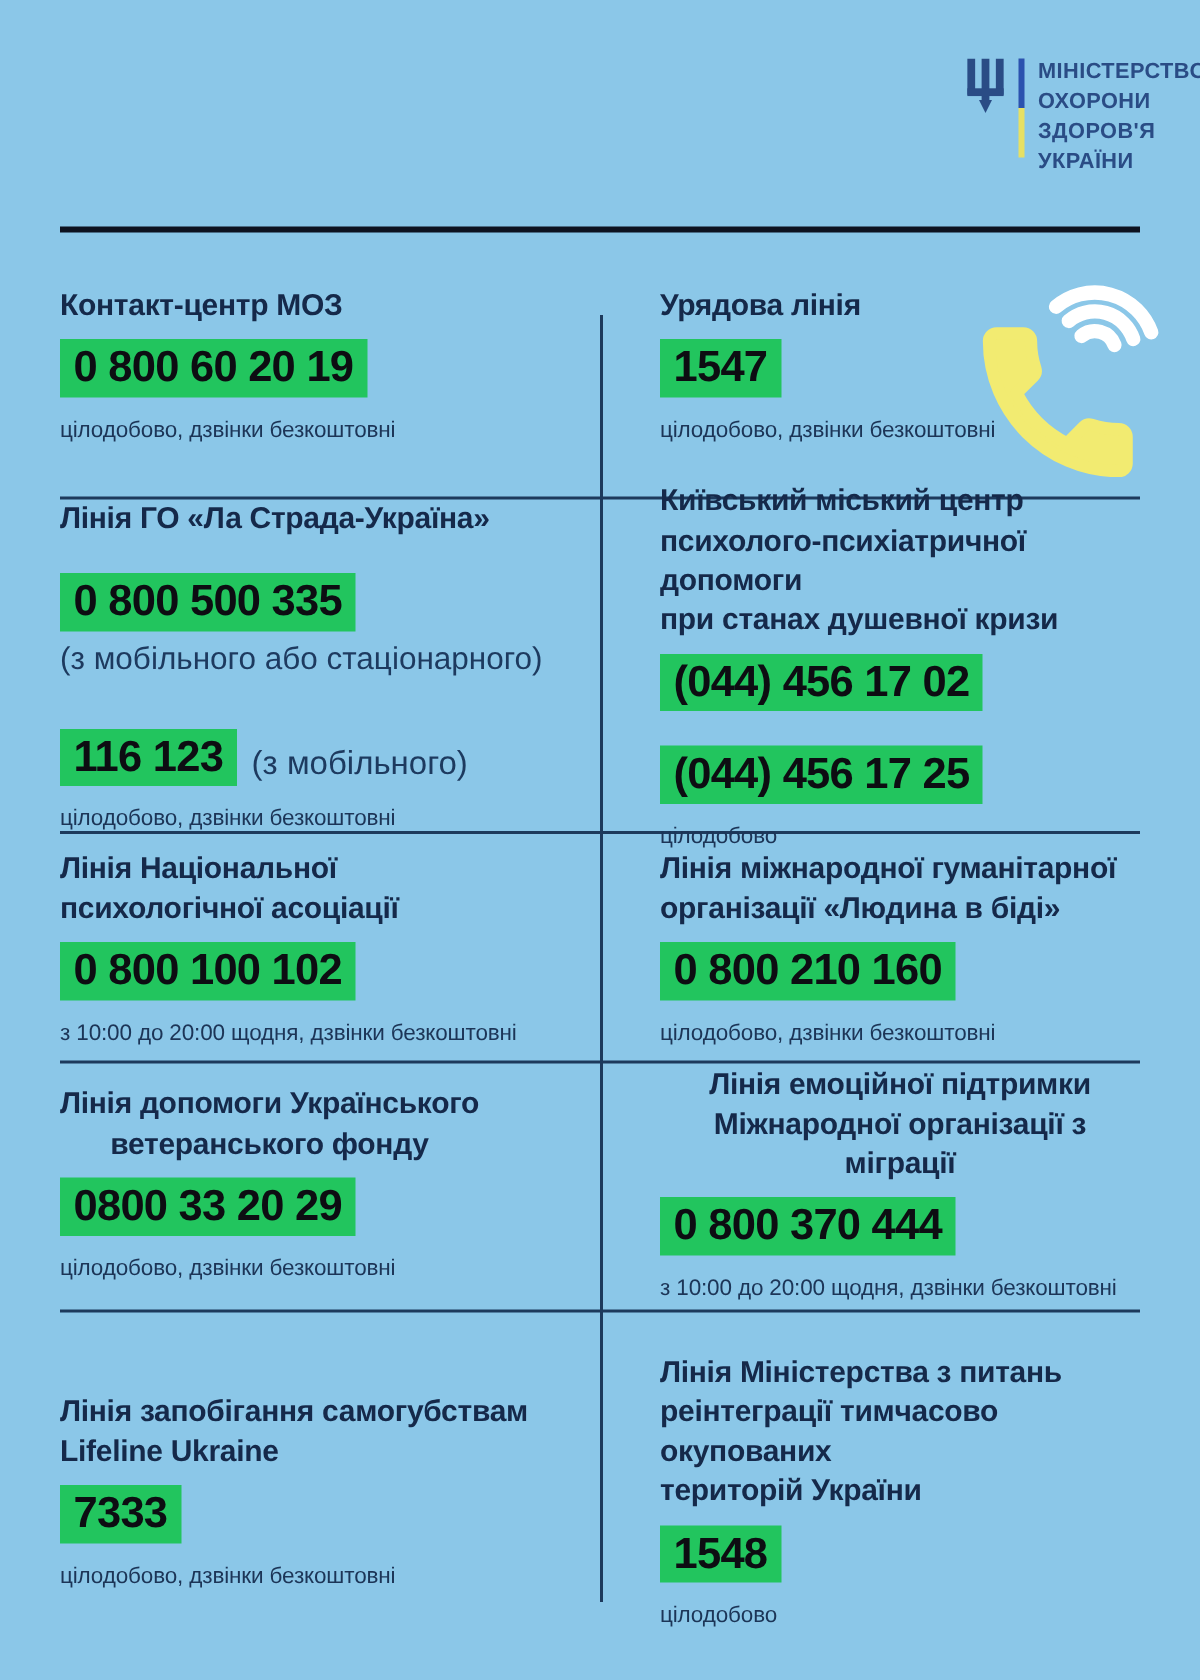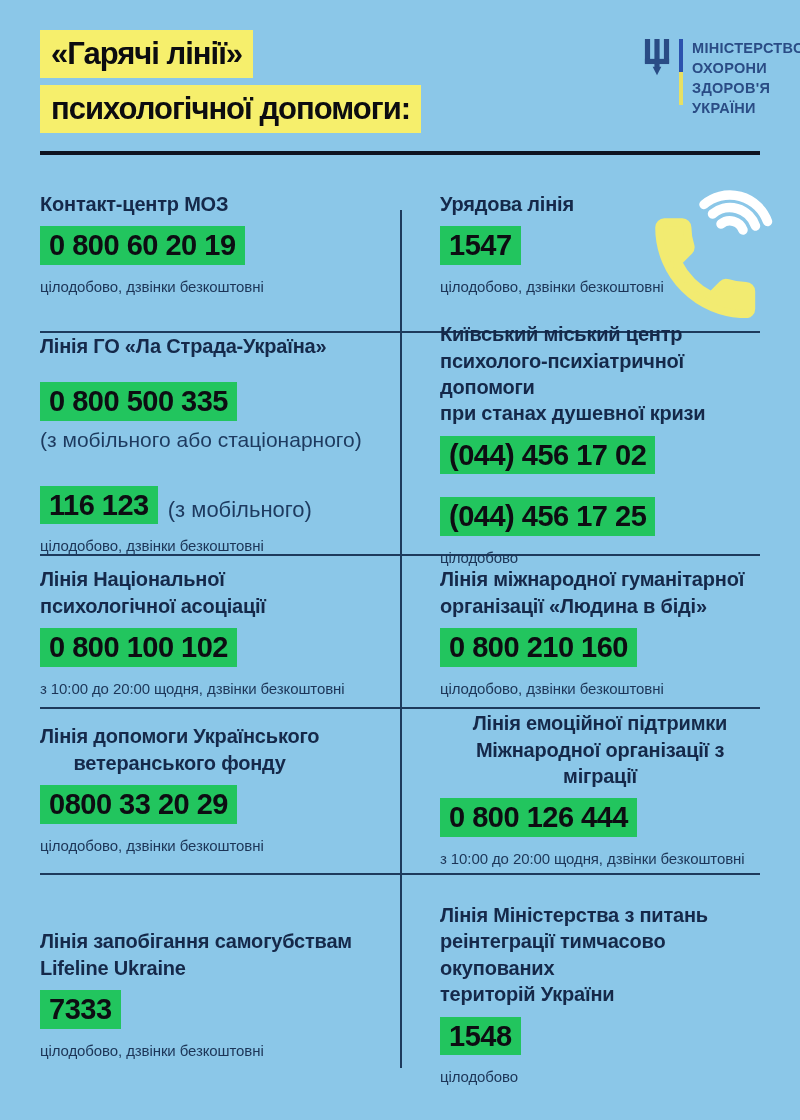--- a/index.html
+++ b/index.html
@@ -38,24 +38,20 @@
   .note{color:#1C3557;font-size:15px;margin-top:13px;letter-spacing:-.1px;}
   .gap{height:14px;}
 
   .phone-art{position:absolute;left:642px;top:183px;width:140px;height:135px;}
 </style>
 </head>
 <body>
 
 <div class="page">
 
-  <div class="title">
-    <div class="title-line">«Гарячі лінії»</div>
-    <div class="title-line">психологічної допомоги:</div>
-  </div>
 
   <div class="logo">
     <svg class="trident" viewBox="0 0 30 44">
       <g fill="#2A4C85">
         <rect x="1" y="0" width="6" height="28"></rect>
         <rect x="12" y="0" width="6" height="33"></rect>
         <rect x="23" y="0" width="6" height="28"></rect>
         <rect x="1" y="23" width="28" height="6"></rect>
         <polygon points="10,32 20,32 15,42"></polygon>
       </g>
@@ -131,21 +127,21 @@
   <div class="row bordered" style="top:704px;height:171px;text-align:center;">
     <div class="cell left">
       <div class="heading">Лінія допомоги Українського
 ветеранського фонду</div>
       <div class="numline"><span class="num">0800 33 20 29</span></div>
       <div class="note">цілодобово, дзвінки безкоштовні</div>
     </div>
     <div class="cell right">
       <div class="heading">Лінія емоційної підтримки
 Міжнародної організації з міграції</div>
-      <div class="numline"><span class="num">0 800 126 444</span></div>
+      <div class="numline"><span class="num">0 800 370 444</span></div>
       <div class="note">з 10:00 до 20:00 щодня, дзвінки безкоштовні</div>
     </div>
   </div>
 
   <div class="row" style="top:901px;height:185px;">
     <div class="cell left">
       <div class="heading">Лінія запобігання самогубствам
 Lifeline Ukraine</div>
       <div class="numline"><span class="num">7333</span></div>
       <div class="note">цілодобово, дзвінки безкоштовні</div>

